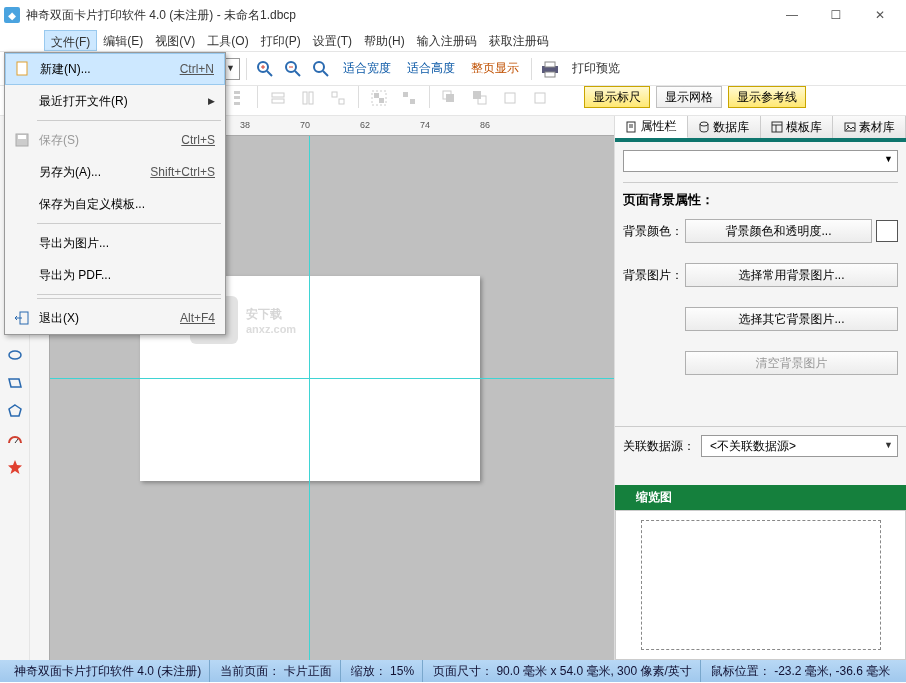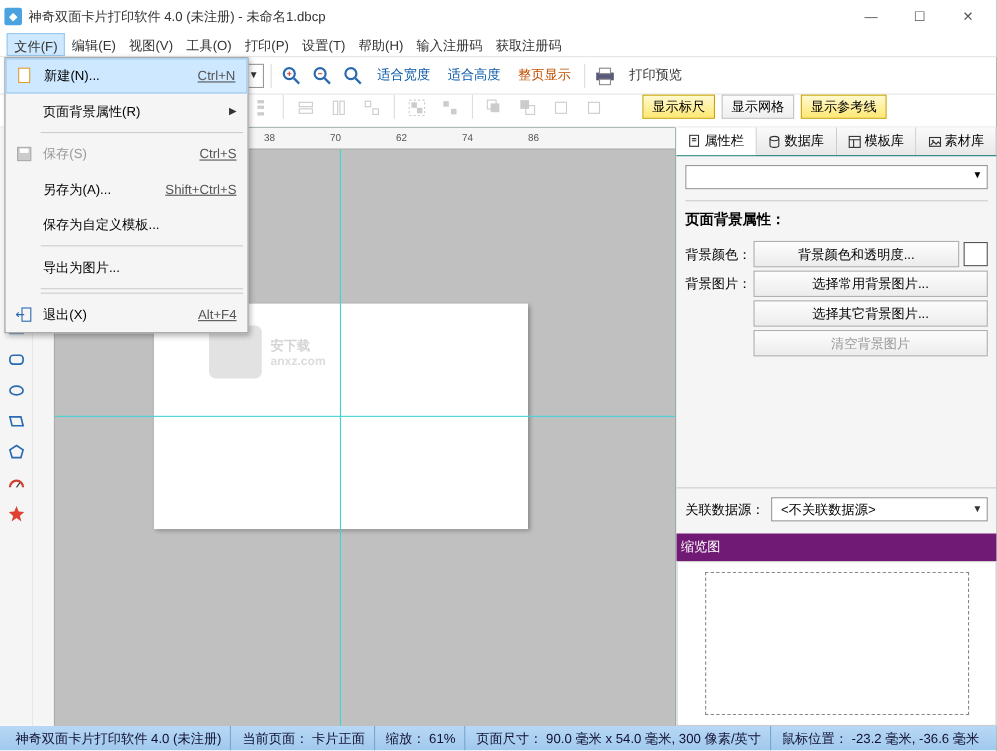--- a/index.html
+++ b/index.html
@@ -5,62 +5,62 @@
 * { box-sizing: border-box; margin: 0; padding: 0; font-family: "Microsoft YaHei", sans-serif; font-size: 12px; }
 body { background: #fff; width: 906px; height: 683px; overflow: hidden; position: relative; }
 
 .titlebar { display: flex; align-items: center; height: 30px; background: #fff; padding: 0 4px; }
 .titlebar .app-icon { width: 16px; height: 16px; background: #4aa3df; border-radius: 2px; margin-right: 6px; display: flex; align-items: center; justify-content: center; color: #fff; font-size: 10px; }
 .titlebar .title { flex: 1; color: #333; }
 .titlebar .winbtn { width: 44px; height: 30px; display: flex; align-items: center; justify-content: center; color: #555; }
 
 .menubar { display: flex; height: 22px; background: #fff; padding-left: 6px; border-bottom: 1px solid #e5e5e5; }
 .menubar .menuitem { padding: 3px 6px; color: #333; }
-.menubar .menuitem:first-child { background: #cde8ff; border: 1px solid #99c9ee; }
+.menubar .menuitem:first-child { background: #cde8ff; border: 1px solid #99c9ee; margin-left: 38px; }
 
 .toolbar1 { display: flex; align-items: center; height: 34px; border-bottom: 1px solid #e5e5e5; padding: 0 4px; gap: 4px; }
 .toolbar2 { display: flex; align-items: flex-start; height: 30px; border-bottom: 1px solid #e5e5e5; padding: 0 4px; gap: 6px; }
 .tbtn { width: 24px; height: 24px; display: flex; align-items: center; justify-content: center; color: #555; }
 .tsep { width: 1px; height: 22px; background: #ddd; margin: 0 2px; }
 .dd { height: 22px; border: 1px solid #999; background: #fff; padding: 2px 20px 2px 8px; position: relative; }
 .dd::after { content: "▼"; position: absolute; right: 4px; top: 4px; font-size: 9px; color: #333; }
 .lbtn { height: 22px; border: 1px solid #c0c0c0; background: linear-gradient(#fdfdfd,#efefef); padding: 2px 8px; }
 .lbtn.ylw { background: linear-gradient(#fff9d0,#ffe873); border-color: #c9a500; }
 .tlink { color: #0a58a6; padding: 0 6px; }
 
 .main { display: flex; height: 544px; }
 .sidetools { width: 30px; background: #f5f5f5; border-right: 1px solid #e5e5e5; display: flex; flex-direction: column; align-items: center; padding-top: 6px; gap: 10px; }
 .sidetools .stool { width: 18px; height: 18px; display: flex; align-items: center; justify-content: center; }
 
-.canvas-wrap { flex: 1; position: relative; background: #14532d; overflow: hidden; }
+.canvas-wrap { flex: 1; position: relative; background: #6d28d9; overflow: hidden; }
 .ruler-h { position: absolute; top: 0; left: 20px; right: 0; height: 20px; background: #f5f5f5; border-bottom: 1px solid #aaa; font-size: 9px; color: #555; }
 .ruler-v { position: absolute; top: 20px; left: 0; width: 20px; bottom: 0; background: #f5f5f5; border-right: 1px solid #aaa; }
 .rhmark { position: absolute; top: 4px; font-size: 9px; }
 .canvas-area { position: absolute; top: 20px; left: 20px; right: 0; bottom: 0; background: #c0c0c0; }
 .card { position: absolute; top: 140px; left: 90px; width: 340px; height: 205px; background: #fff; box-shadow: 2px 2px 4px rgba(0,0,0,0.3); }
 .guide-v { position: absolute; top: 0; bottom: 0; width: 1px; background: #3fd4d4; left: 259px; }
 .guide-h { position: absolute; left: 0; right: 0; height: 1px; background: #3fd4d4; top: 242px; }
 .watermark { position: absolute; top: 160px; left: 140px; color: #d6d6d6; font-size: 24px; font-weight: bold; display: flex; align-items: center; gap: 8px; }
 .watermark .bag { width: 48px; height: 48px; background: #e2e2e2; border-radius: 6px; }
 .watermark .sub { font-size: 11px; display: block; color: #dcdcdc; }
 
 .rightpanel { width: 292px; background: #f5f5f5; border-left: 1px solid #ddd; display: flex; flex-direction: column; }
-.rptabs { display: flex; height: 26px; border-bottom: 1px solid #0f766e; }
+.rptabs { display: flex; height: 26px; border-bottom: 4px solid #0f766e; }
 .rptab { flex: 1; display: flex; align-items: center; justify-content: center; gap: 3px; border-right: 1px solid #ccc; background: linear-gradient(#fafafa,#e8e8e8); }
 .rptab.active { background: #fff; border-bottom: 1px solid #fff; }
 .rpbody { padding: 8px; }
 .rpinput { width: 100%; height: 22px; border: 1px solid #999; background: #fff; margin-bottom: 10px; }
 .sectitle { font-weight: bold; margin: 6px 0 10px; font-size: 13px; }
-.proprow { display: flex; align-items: center; margin-bottom: 3px; }
+.proprow { display: flex; align-items: center; margin-bottom: 20px; }
 .proprow .plabel { width: 62px; }
 .pbtn { flex: 1; height: 24px; border: 1px solid #b0b0b0; background: linear-gradient(#fdfdfd,#ececec); }
 .pbtn.disabled { color: #999; }
 .colorswatch { width: 22px; height: 22px; border: 1px solid #555; margin-left: 4px; background: #fff; }
 .assoc { border-top: 1px solid #ccc; padding: 8px; }
-.thumbhdr { background: #701a75; color: #fff; padding: 4px 4px; font-weight: normal; }
+.thumbhdr { background: #15803d; color: #fff; padding: 4px 21px; font-weight: bold; }
 .thumbarea { background: #fff; height: 150px; border: 1px solid #ccc; margin-top: 0; display: flex; align-items: center; justify-content: center; }
 .thumbbox { width: 240px; height: 130px; border: 1px dashed #888; }
 
 .statusbar { display: flex; height: 22px; background: linear-gradient(#b8d8f5,#a0c8ed); align-items: center; padding: 0 6px; gap: 2px; font-size: 11px; color: #113; }
 .statusbar .scell { padding: 0 8px; border-right: 1px solid #79a7cc; height: 100%; display: flex; align-items: center; }
 
 .filemenu { position: absolute; top: 52px; left: 4px; width: 222px; background: #f5f5f5; border: 1px solid #999; box-shadow: 2px 2px 5px rgba(0,0,0,0.3); z-index: 100; }
 .fmitem { display: flex; align-items: center; height: 32px; padding: 0 10px 0 34px; position: relative; }
 .fmitem.hover { background: #cde8ff; border: 1px solid #99c9ee; }
 .fmitem .fmicon { position: absolute; left: 8px; width: 18px; height: 18px; display: flex; align-items: center; justify-content: center; }
@@ -457,37 +457,37 @@
     <div class="thumbhdr">缩览图</div>
     <div class="thumbarea">
       <div class="thumbbox"></div>
     </div>
   </div>
 </div>
 
 <div class="statusbar">
   <div class="scell">神奇双面卡片打印软件 4.0 (未注册)</div>
   <div class="scell"><span>当前页面：</span>&nbsp;<span>卡片正面</span></div>
-  <div class="scell"><span>缩放：</span>&nbsp;<span>61%</span></div>
+  <div class="scell"><span>缩放：</span>&nbsp;<span>15%</span></div>
   <div class="scell"><span>页面尺寸：</span>&nbsp;<span>90.0 毫米 x 54.0 毫米, 300 像素/英寸</span></div>
   <div class="scell" style="border:none"><span>鼠标位置：</span>&nbsp;<span>-23.2 毫米, -36.6 毫米</span></div>
 </div>
 
 <div class="filemenu">
   <div class="fmitem hover">
     <span class="fmicon">
         <svg width="16" height="16">
           <rect x="2" y="1" width="10" height="13" fill="#fff" stroke="#e0a030"></rect>
         </svg>
       </span>
     <span class="fmlabel">新建(N)...</span>
     <span class="fmshort">Ctrl+N</span>
   </div>
   <div class="fmitem fmarrow">
-    <span class="fmlabel">页面背景属性(R)</span>
+    <span class="fmlabel">最近打开文件(R)</span>
   </div>
   <div class="fmsep"></div>
   <div class="fmitem disabled">
     <span class="fmicon">
         <svg width="16" height="16">
           <rect x="2" y="2" width="12" height="12" fill="#ccc" stroke="#aaa"></rect>
           <rect x="4" y="3" width="8" height="4" fill="#fff"></rect>
         </svg>
       </span>
     <span class="fmlabel">保存(S)</span>
@@ -496,20 +496,23 @@
   <div class="fmitem">
     <span class="fmlabel">另存为(A)...</span>
     <span class="fmshort">Shift+Ctrl+S</span>
   </div>
   <div class="fmitem">
     <span class="fmlabel">保存为自定义模板...</span>
   </div>
   <div class="fmsep"></div>
   <div class="fmitem">
     <span class="fmlabel">导出为图片...</span>
+  </div>
+  <div class="fmitem">
+    <span class="fmlabel">导出为 PDF...</span>
   </div>
   <div class="fmsep"></div>
   <div class="fmsep"></div>
   <div class="fmitem">
     <span class="fmicon">
         <svg width="16" height="16">
           <rect x="6" y="2" width="8" height="12" fill="none" stroke="#2a6ab0"></rect>
           <path d="M8 8H1m2-2l-2 2 2 2" fill="none" stroke="#2a6ab0"></path>
         </svg>
       </span>

